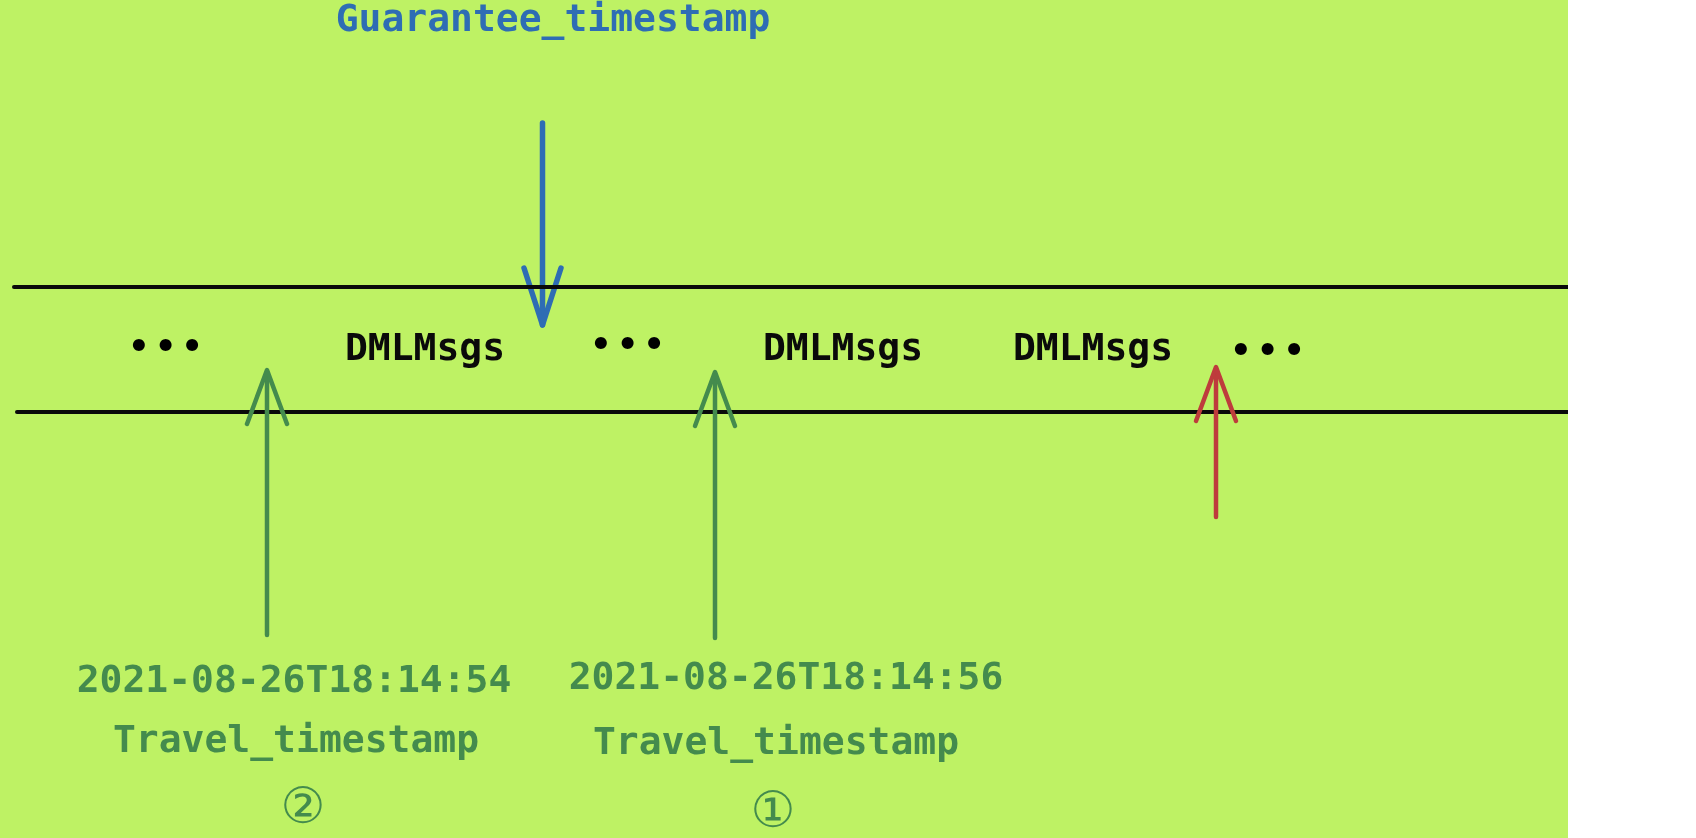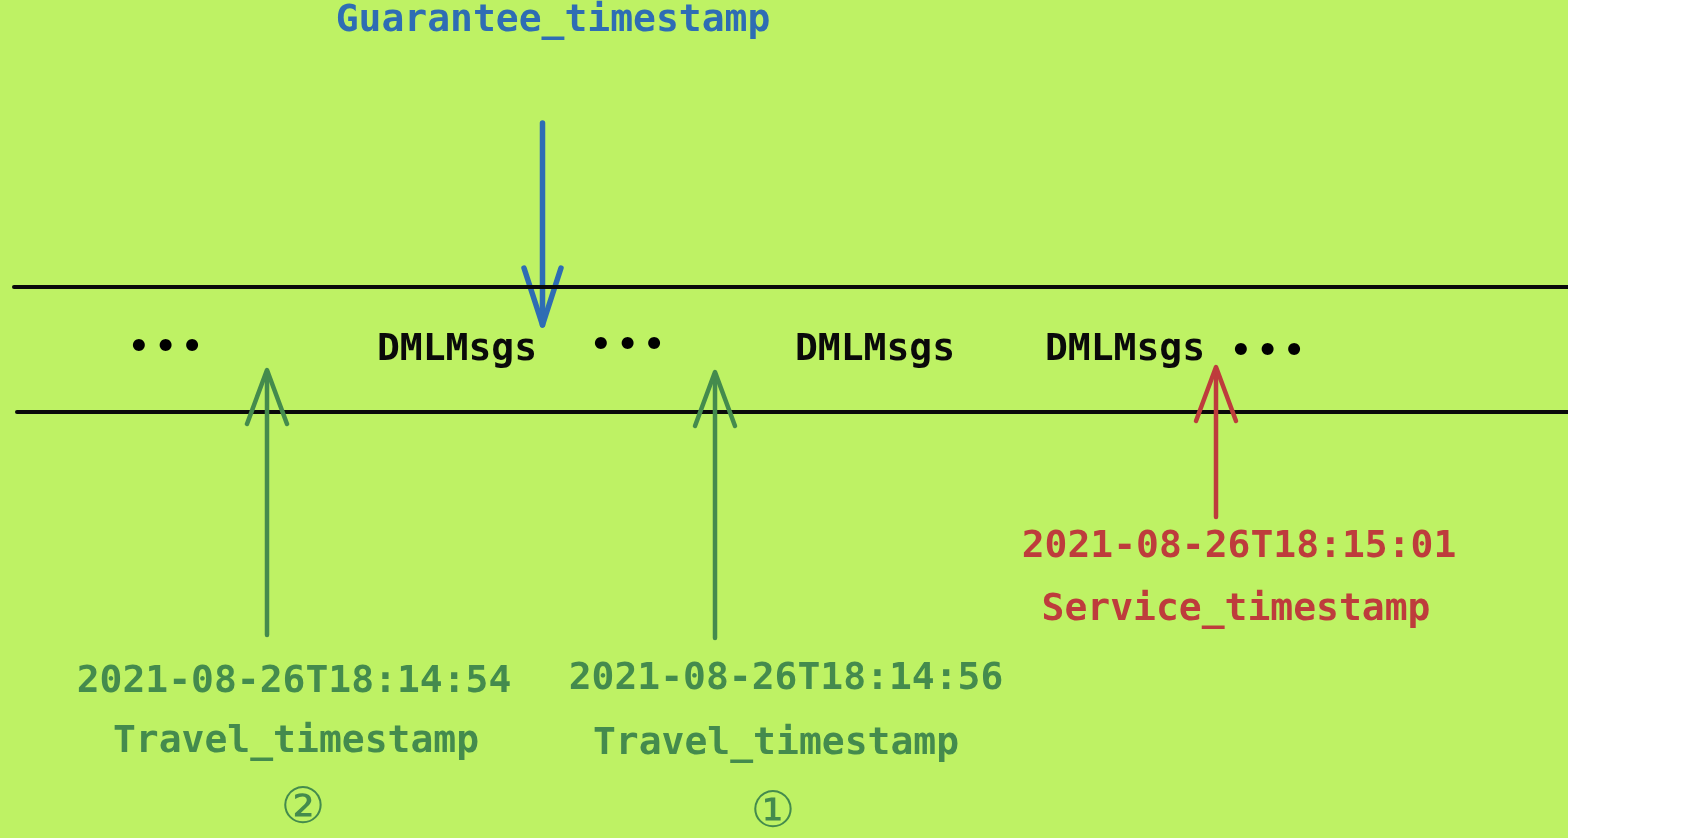--- a/index.html
+++ b/index.html
@@ -13,21 +13,21 @@
     position:relative;width:1568px;height:838px;background:#bef264;overflow:hidden;
     font-family:"DejaVu Sans Mono","Liberation Mono",monospace;
   }
   .pos{
     position:absolute;transform:translate(-50%,-50%);
     white-space:nowrap;font-weight:bold;font-size:38px;line-height:1.1;
   }
   .blue{color:var(--guarantee-blue);}
   .green{color:var(--travel-green);margin-left:36px;}
   .red{color:var(--service-red);}
-  .band-text{color:var(--line-black);font-weight:bold;font-size:38px;margin-left:32px;}
+  .band-text{color:var(--line-black);font-weight:bold;font-size:38px;}
   .dots{
     color:#000;font-family:"DejaVu Sans","Liberation Sans",sans-serif;
     font-weight:bold;font-size:34px;letter-spacing:5px;
   }
   .badge{
     font-family:"DejaVu Sans","Liberation Sans",sans-serif;
     font-weight:normal;font-size:50px;
   }
   .hline{position:absolute;height:4px;background:var(--line-black);border-radius:2px;}
   svg.arrow{position:absolute;overflow:visible;}
@@ -74,16 +74,14 @@
   </svg>
 
   <div class="pos green" style="left:258px;top:680px;">2021-08-26T18:14:54</div>
   <div class="pos green" style="left:260px;top:740px;">Travel_timestamp</div>
   <div class="pos green badge" style="left:267px;top:806px;">②</div>
 
   <div class="pos green" style="left:750px;top:677px;">2021-08-26T18:14:56</div>
   <div class="pos green" style="left:740px;top:742px;">Travel_timestamp</div>
   <div class="pos green badge" style="left:737px;top:810px;">①</div>
 
-  <div class="pos red" style="left:1239px;top:545px;">2021-08-26T18:15:01</div>
-  <div class="pos red" style="left:1236px;top:608px;">Service_timestamp</div>
 
 </div>
 
 </body></html>

